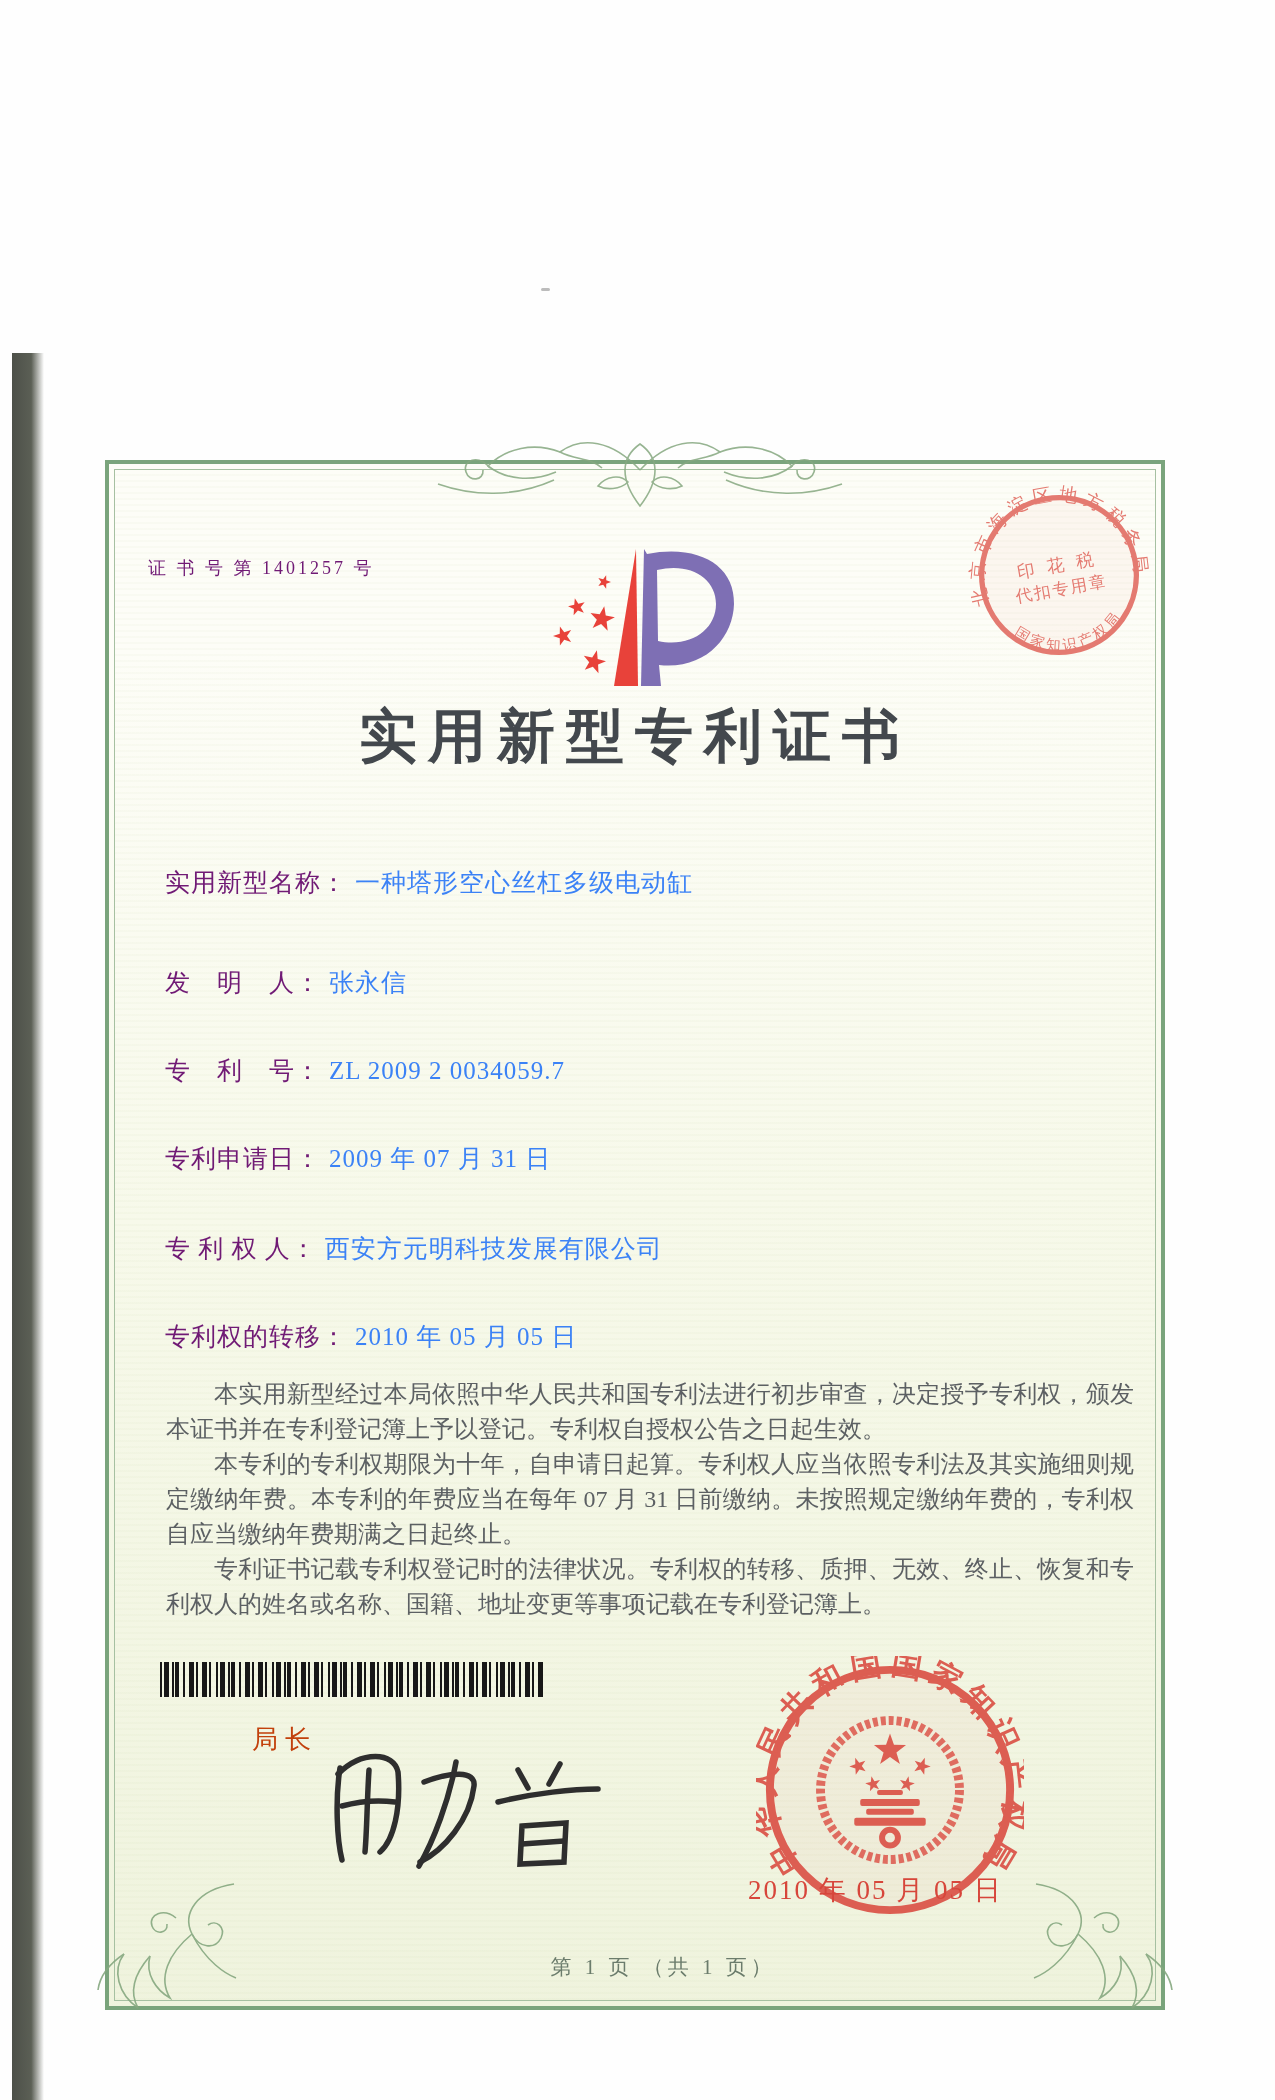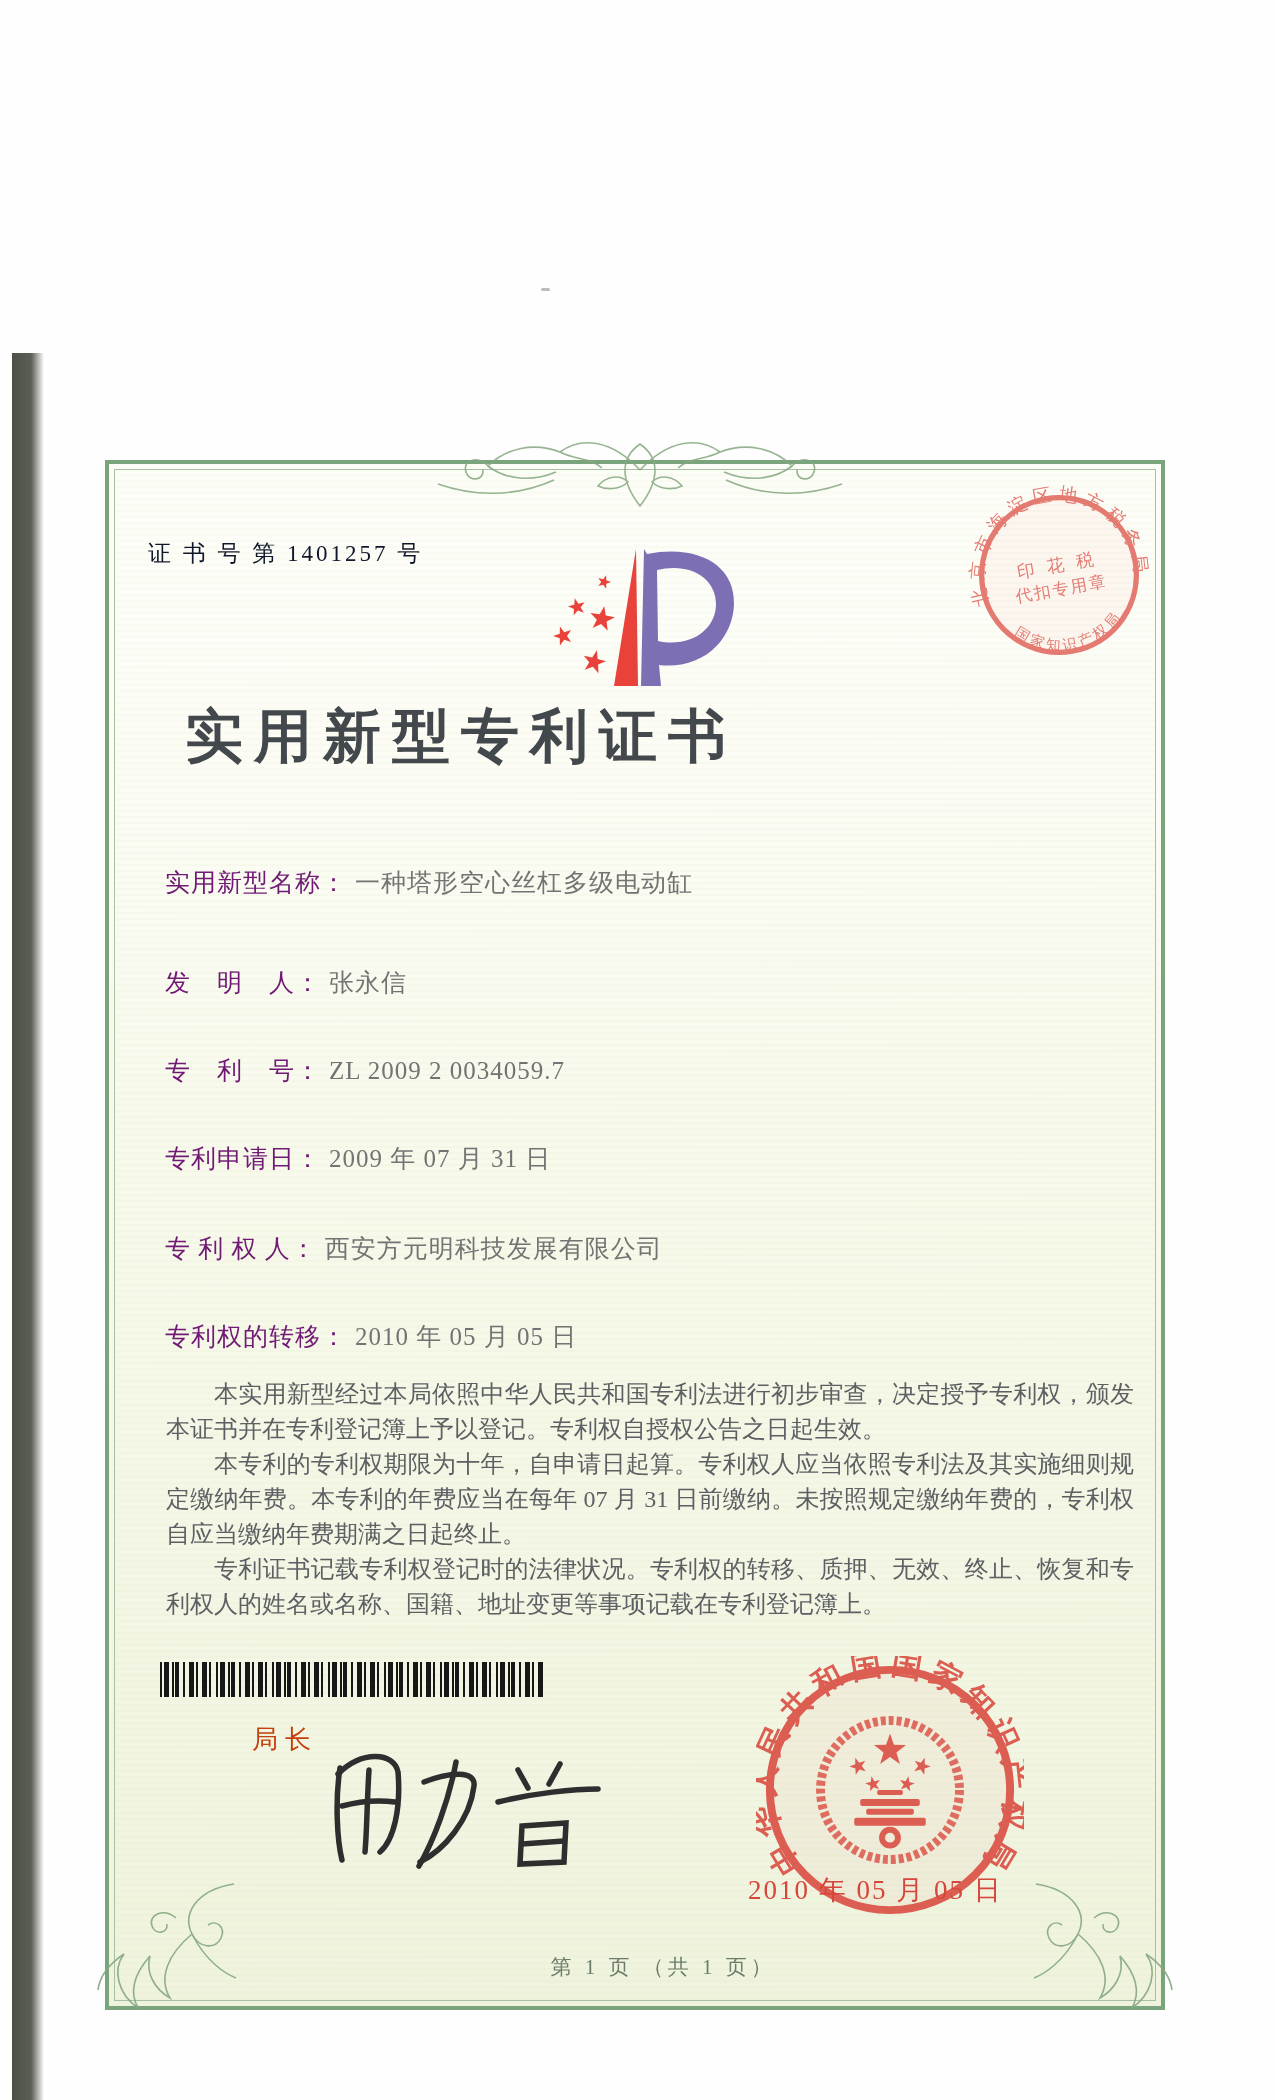--- a/index.html
+++ b/index.html
@@ -15,33 +15,33 @@
 
   
   .frame { position:absolute; left:105px; top:460px; width:1060px; height:1550px;
     border:4px solid #7aa47c;
     background:linear-gradient(178deg,#fdfdf7 12%,#f7f9ea 48%,#eff3dd 100%); }
   .frame-inner { position:absolute; inset:5px; border:1px solid #a6c0a1;
     background:repeating-linear-gradient(0deg, rgba(176,196,140,0.05) 0 2px, rgba(0,0,0,0) 2px 6px); }
   .ornament { position:absolute; pointer-events:none; }
 
   
-  .cert-no { position:absolute; left:148px; top:538px; font-size:23px; letter-spacing:3px;
-    color:#0f172a; white-space:nowrap; }
-
-  
-  .title { position:absolute; left:185px; top:698px; width:900px; 
+  .cert-no { position:absolute; left:148px; top:556px; font-size:18px; letter-spacing:3px;
+    color:#701a75; white-space:nowrap; }
+
+  
+  .title { position:absolute; left:185px; top:698px; width:900px; text-align:center;
     font-size:58px; font-weight:bold; letter-spacing:11px; color:#43484d; white-space:nowrap; }
 
   
   .field-row { position:absolute; left:165px; font-size:25px; letter-spacing:1px;
     white-space:nowrap; color:#7a7f84; }
   .f1{top:866px} .f2{top:966px} .f3{top:1054px} .f4{top:1142px} .f5{top:1232px} .f6{top:1320px}
   .f-label{ color:#701a75; }
-  .f-value{ color:#737373; margin-left:8px;text-align:right; }
+  .f-value{ color:#3b82f6; margin-left:8px;text-align:right; }
 
   
   .body-text { position:absolute; left:166px; top:1377px; width:968px;
     font-size:24px; line-height:35px; color:#5c6063; text-align:justify; }
   .body-text p { margin:0; text-indent:2em; }
 
   
   .barcode { position:absolute; left:160px; top:1662px; width:383px; height:35px;
     background:repeating-linear-gradient(90deg,
       #171717 0 2px,  rgba(0,0,0,0) 2px 4px,

